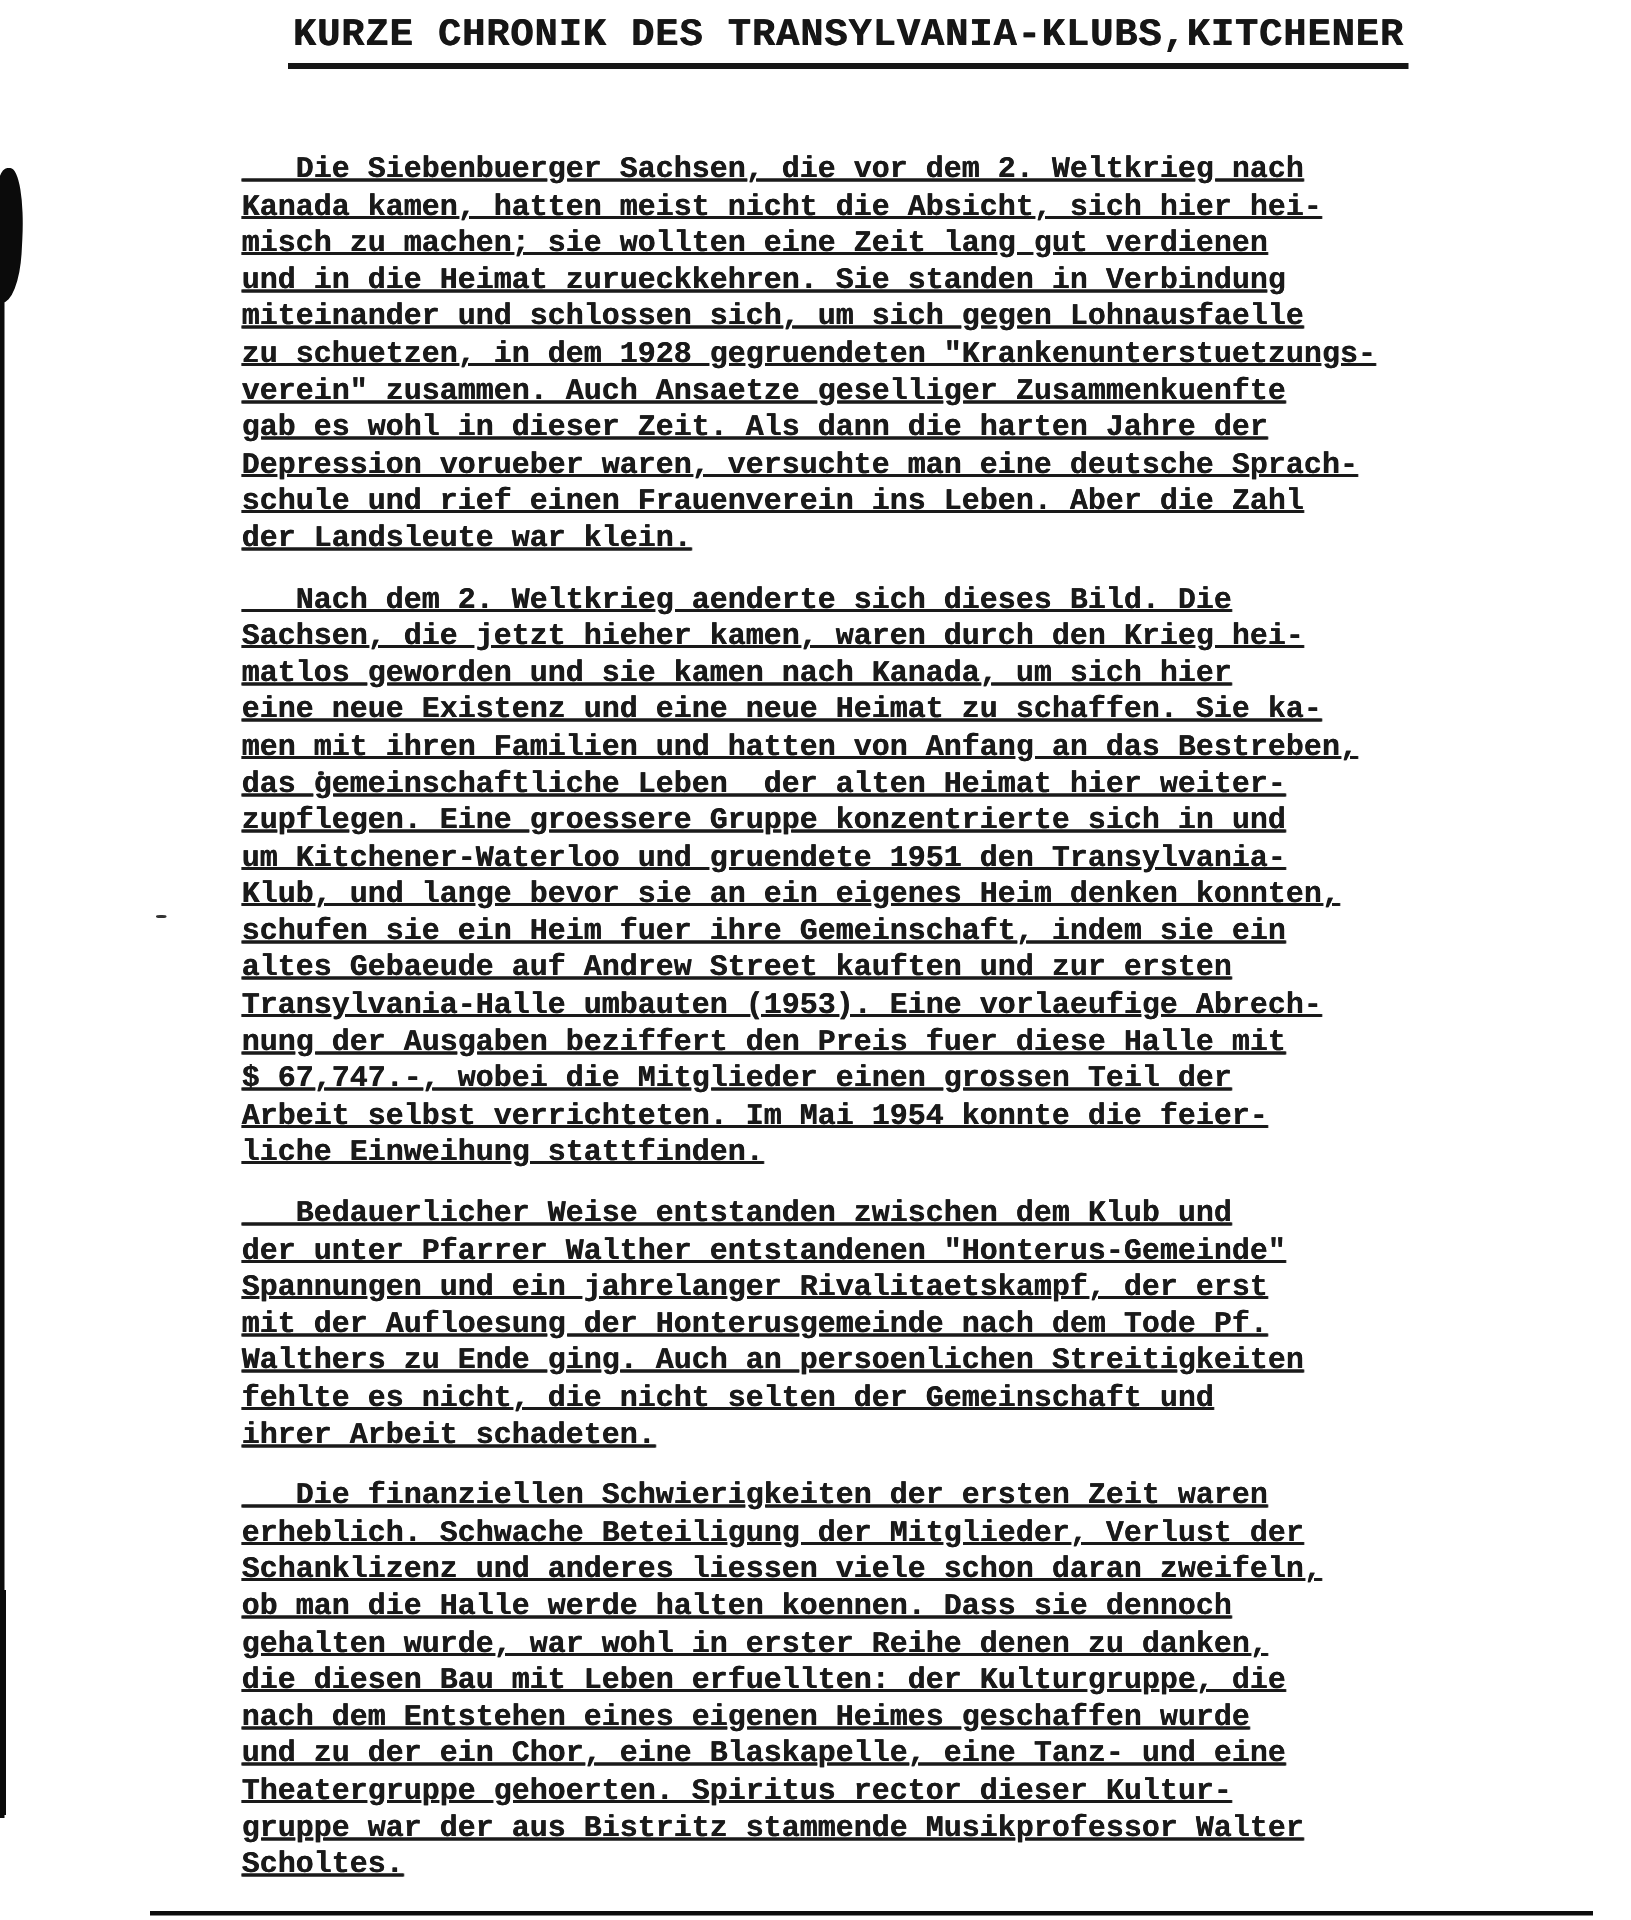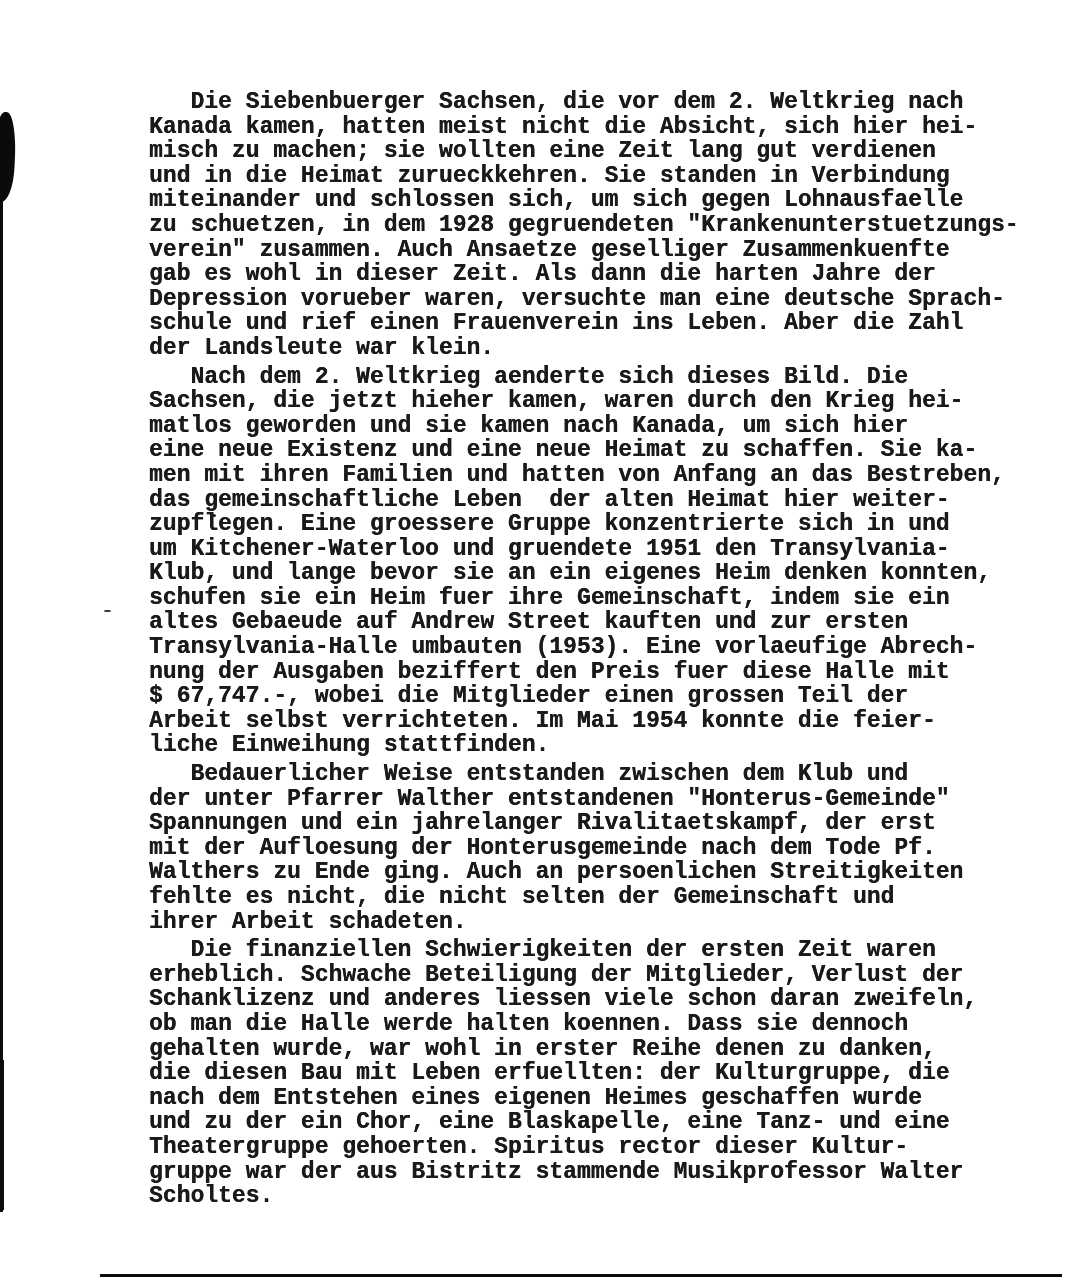--- a/index.html
+++ b/index.html
@@ -33,28 +33,29 @@
     white-space: pre;
     text-shadow: 0.4px 0 0 #161616;
   }
   .body-text {
     position: absolute;
     left: 145px;
     top: 86px;
     width: 900px;
   }
   .para {
-    margin: 4px;
-    font-size: 23px;
+    margin: 16px;
+    font-size: 20px;
     font-weight: bold;
     line-height: 24.6px;
     white-space: pre;
     letter-spacing: 0px;
     color: #1a1a1a;
     text-shadow: 0.3px 0 0 #1a1a1a;
+    text-decoration: underline;
   }
   
   .blob {
     position: absolute;
     left: -5px;
     top: 112px;
     width: 20px;
     height: 90px;
     background: #0b0b0b;
     border-radius: 40% 55% 60% 45% / 30% 55% 40% 60%;
@@ -101,20 +102,23 @@
     height: 2px;
     background: #333333;
     border-radius: 40%;
   }
 </style>
 </head>
 <body>
 
 <div class="page">
 
+  <div class="title-row">
+    <h1 class="doc-title">KURZE CHRONIK DES TRANSYLVANIA-KLUBS,KITCHENER</h1>
+  </div>
 
   <div class="body-text">
     <p class="para">   Die Siebenbuerger Sachsen, die vor dem 2. Weltkrieg nach
 Kanada kamen, hatten meist nicht die Absicht, sich hier hei-
 misch zu machen; sie wollten eine Zeit lang gut verdienen
 und in die Heimat zurueckkehren. Sie standen in Verbindung
 miteinander und schlossen sich, um sich gegen Lohnausfaelle
 zu schuetzen, in dem 1928 gegruendeten "Krankenunterstuetzungs-
 verein" zusammen. Auch Ansaetze geselliger Zusammenkuenfte
 gab es wohl in dieser Zeit. Als dann die harten Jahre der

